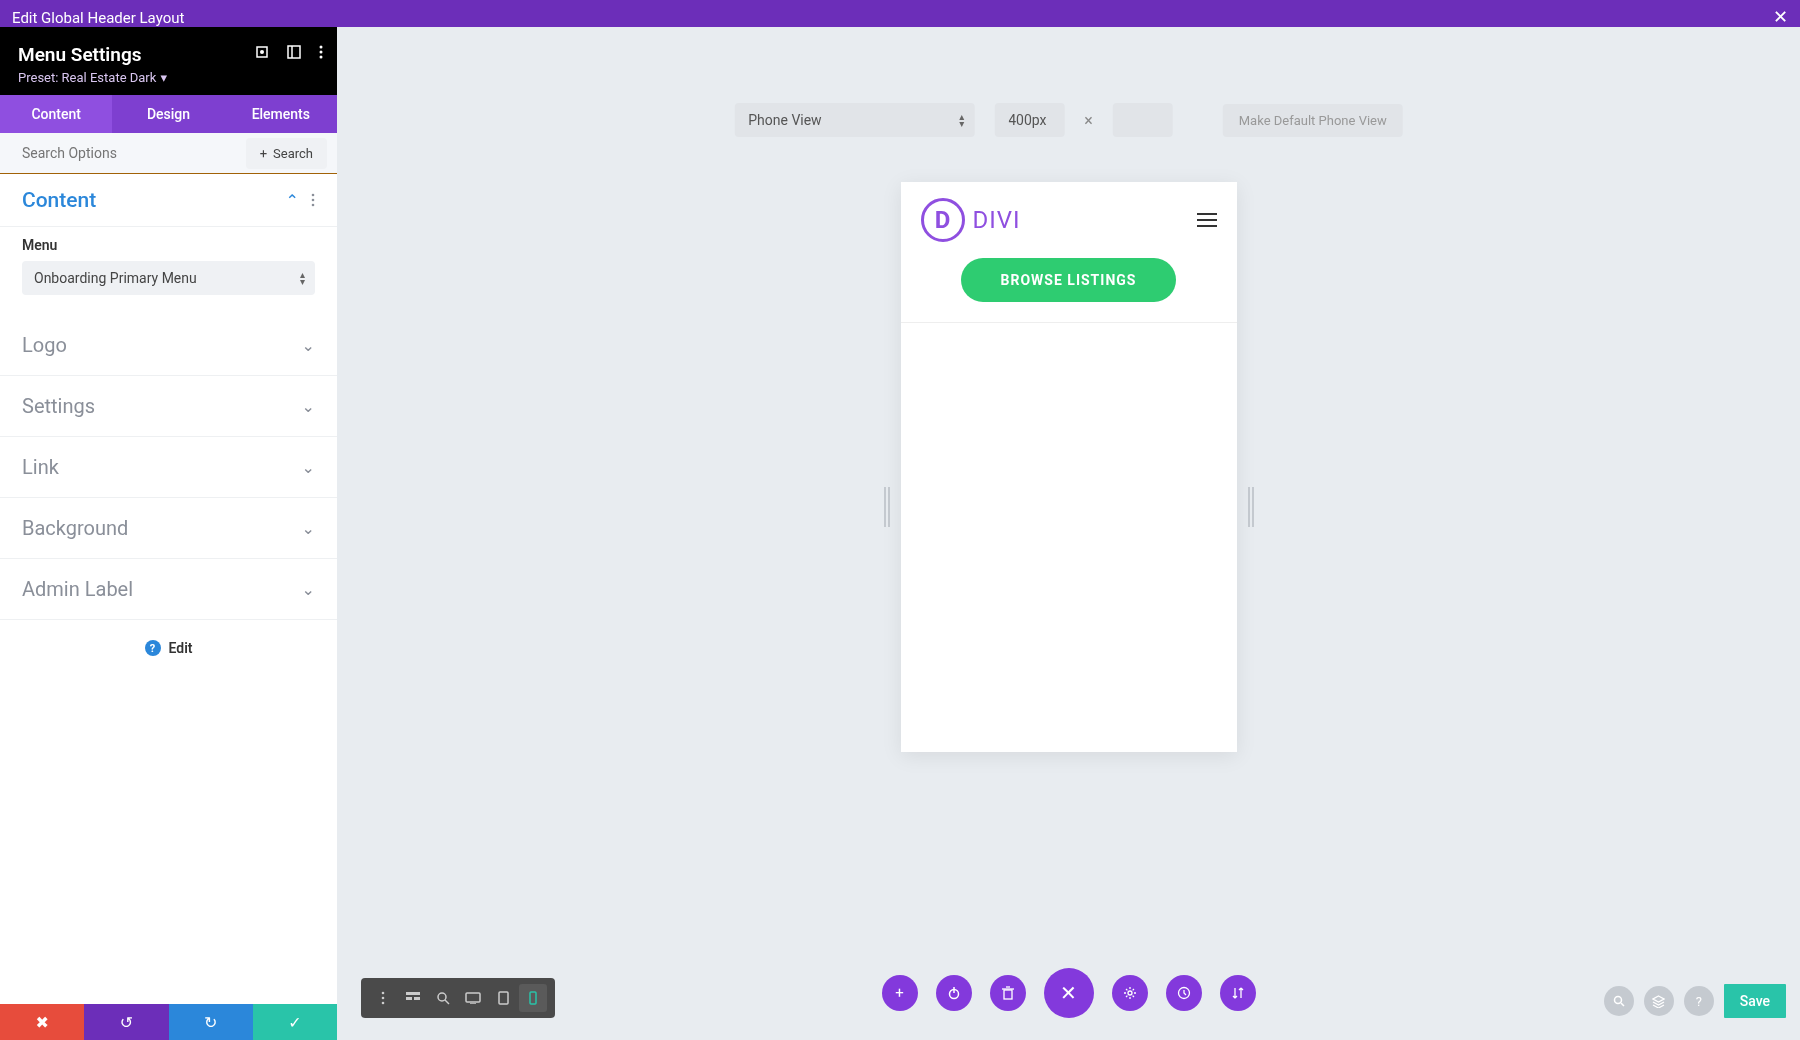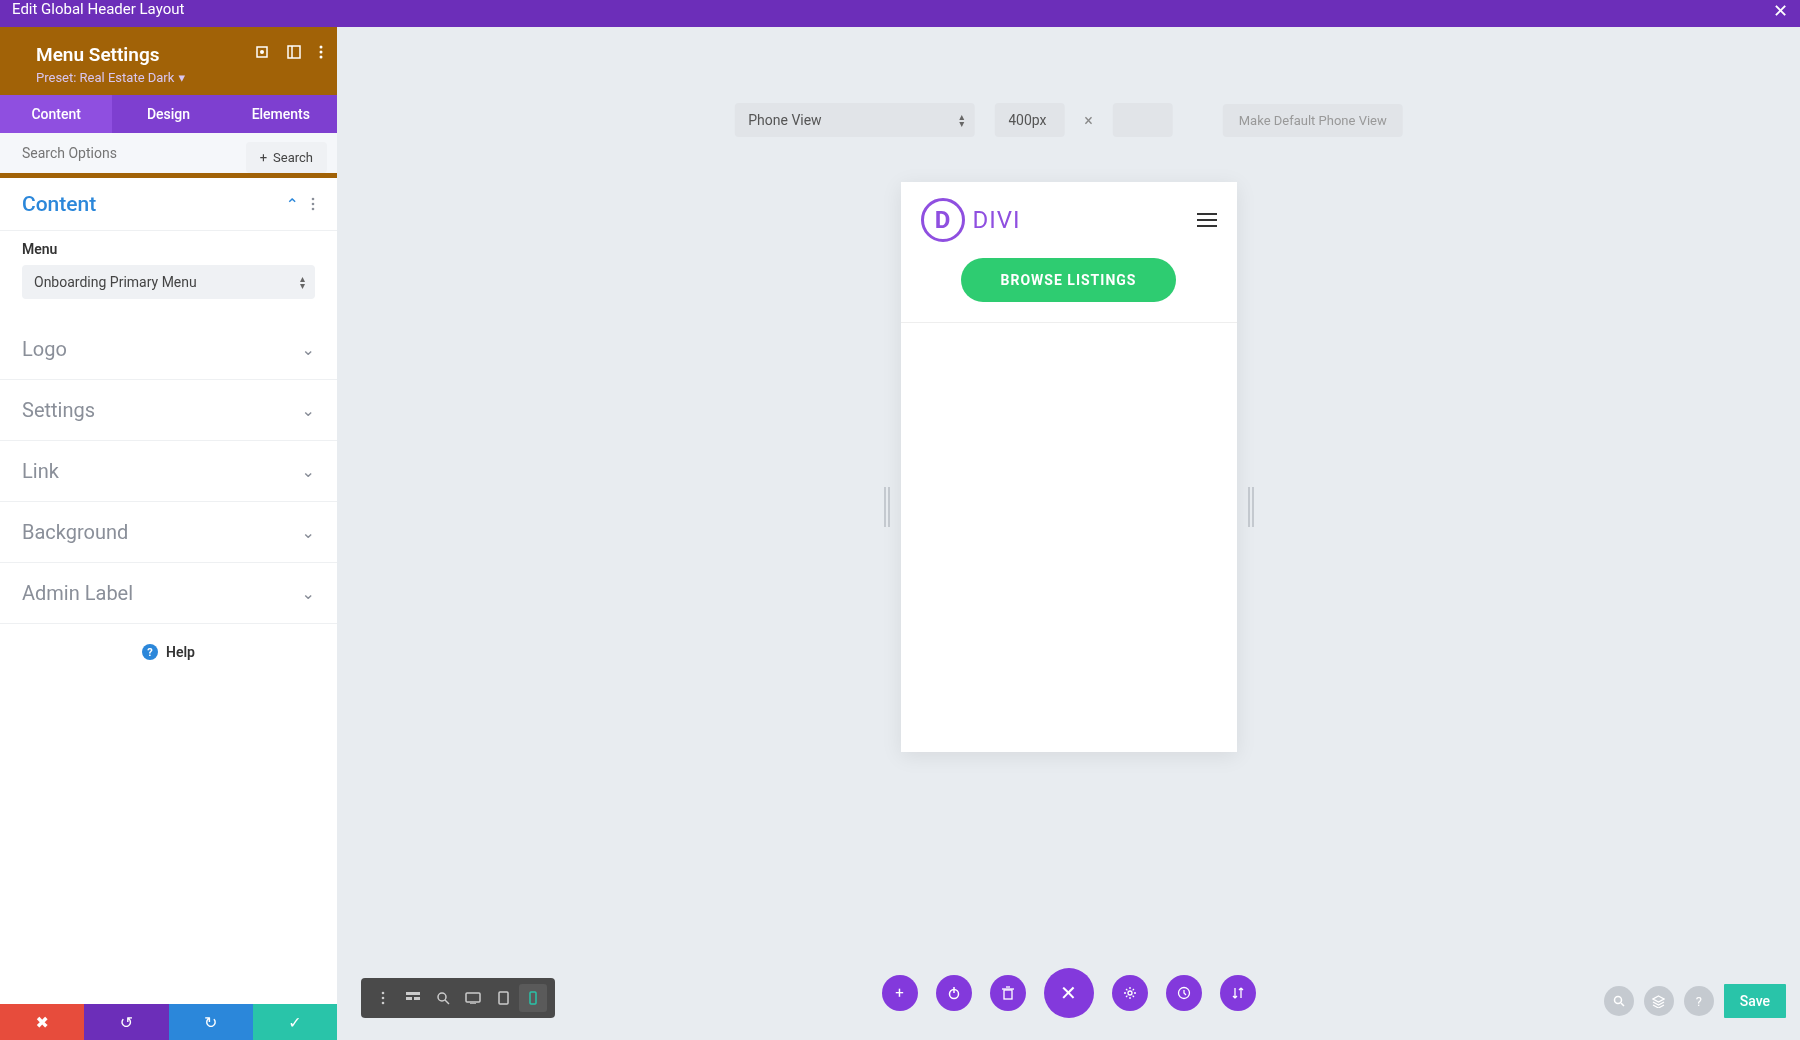--- a/index.html
+++ b/index.html
@@ -1,39 +1,39 @@
 <!DOCTYPE html>
 <html><head>
 <meta charset="utf-8">
 <style>
 * { margin: 0; padding: 0; box-sizing: border-box; font-family: -apple-system, BlinkMacSystemFont, "Segoe UI", Roboto, sans-serif; }
 body { background: #e8ecf0; width: 1800px; height: 1040px; overflow: hidden; position: relative; }
 
 
-.top-bar { background: #6c2eb9; height: 27px; display: flex; align-items: flex-start; justify-content: space-between; padding: 0 12px; }
+.top-bar { background: #6c2eb9; height: 27px; display: flex; align-items: flex-end; justify-content: space-between; padding: 0 12px; }
 .top-bar-title { color: #fff; font-size: 15px; font-weight: 400; }
 .top-close { color: #fff; font-size: 18px; cursor: pointer; }
 
 
 .sidebar { position: absolute; left: 0; top: 27px; width: 337px; height: calc(100% - 27px); background: #fff; display: flex; flex-direction: column; }
 
 
-.sidebar-header { background: #a16207; padding: 16px 36px 10px; position: relative; }
+.sidebar-header { background: #000000; padding: 16px 18px 10px; position: relative; }
 .sidebar-title { color: #fff; font-size: 19px; font-weight: 600; }
 .sidebar-preset { color: #d9c6f0; font-size: 13px; margin-top: 4px; display: flex; align-items: center; gap: 4px; }
 .sidebar-header-icons { position: absolute; right: 14px; top: 18px; display: flex; gap: 18px; }
 .sidebar-header-icons span { color: #fff; font-size: 14px; }
 
 
 .tabs { display: flex; background: #7e3fd0; }
 .tab { flex: 1; text-align: center; padding: 11px 0; color: #fff; font-size: 14px; font-weight: 500; cursor: pointer; }
 .tab.active { background: #8f4fe0; }
 
 
-.search-row { display: flex; align-items: flex-end; background: #f5f7fa; border-bottom: 5px solid #a16207; }
+.search-row { display: flex; align-items: center; background: #f5f7fa; border-bottom: 1px solid #a16207; }
 .search-input { flex: 1; border: none; background: transparent; padding: 12px 22px; font-size: 14px; color: #888; outline: none; }
 .filter-btn { display: flex; align-items: center; gap: 6px; padding: 8px 14px; background: #eff1f4; border-radius: 4px; margin-right: 10px; font-size: 13px; color: #444; cursor: pointer; }
 
 
 .section-header { display: flex; align-items: center; justify-content: space-between; padding: 14px 22px; cursor: pointer; border-bottom: 1px solid #eef0f2; }
 .section-header.open .section-title { color: #2b87da; font-size: 21px; font-weight: 500; }
 .section-title { color: #8a8f99; font-size: 20px; font-weight: 400; }
 .section-right { display: flex; align-items: center; gap: 12px; }
 .chevron { color: #8a8f99; }
 
@@ -196,21 +196,21 @@
     <div class="section-title">Background</div>
     <span class="chevron">⌄</span>
   </div>
   <div class="collapsed-section">
     <div class="section-title">Admin Label</div>
     <span class="chevron">⌄</span>
   </div>
 
   <div class="help-row">
     <div class="help-icon">?</div>
-    <div class="help-text">Help</div>
+    <div class="help-text">Edit</div>
   </div>
 
   <div class="sidebar-bottom">
     <div class="sb-btn sb-red">✖</div>
     <div class="sb-btn sb-purple">↺</div>
     <div class="sb-btn sb-blue">↻</div>
     <div class="sb-btn sb-green">✓</div>
   </div>
 </div>
 

